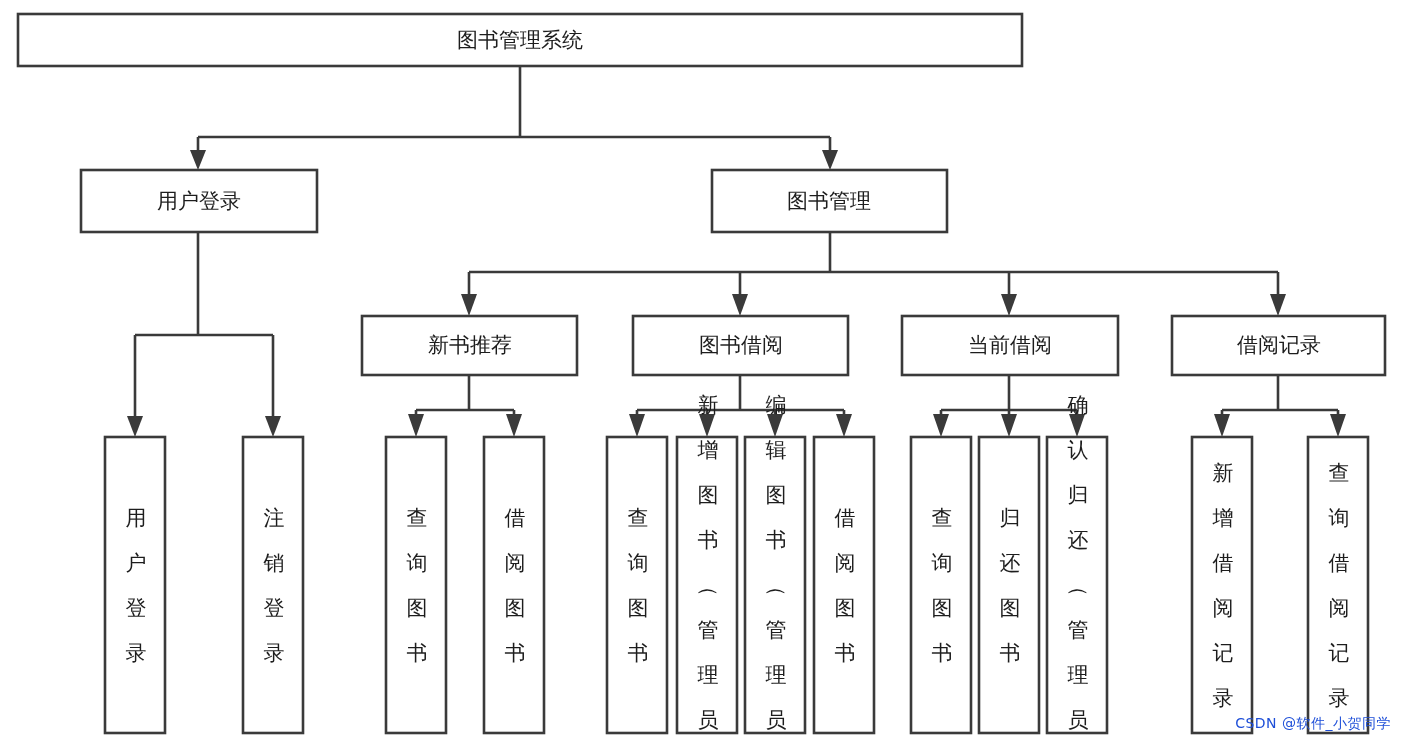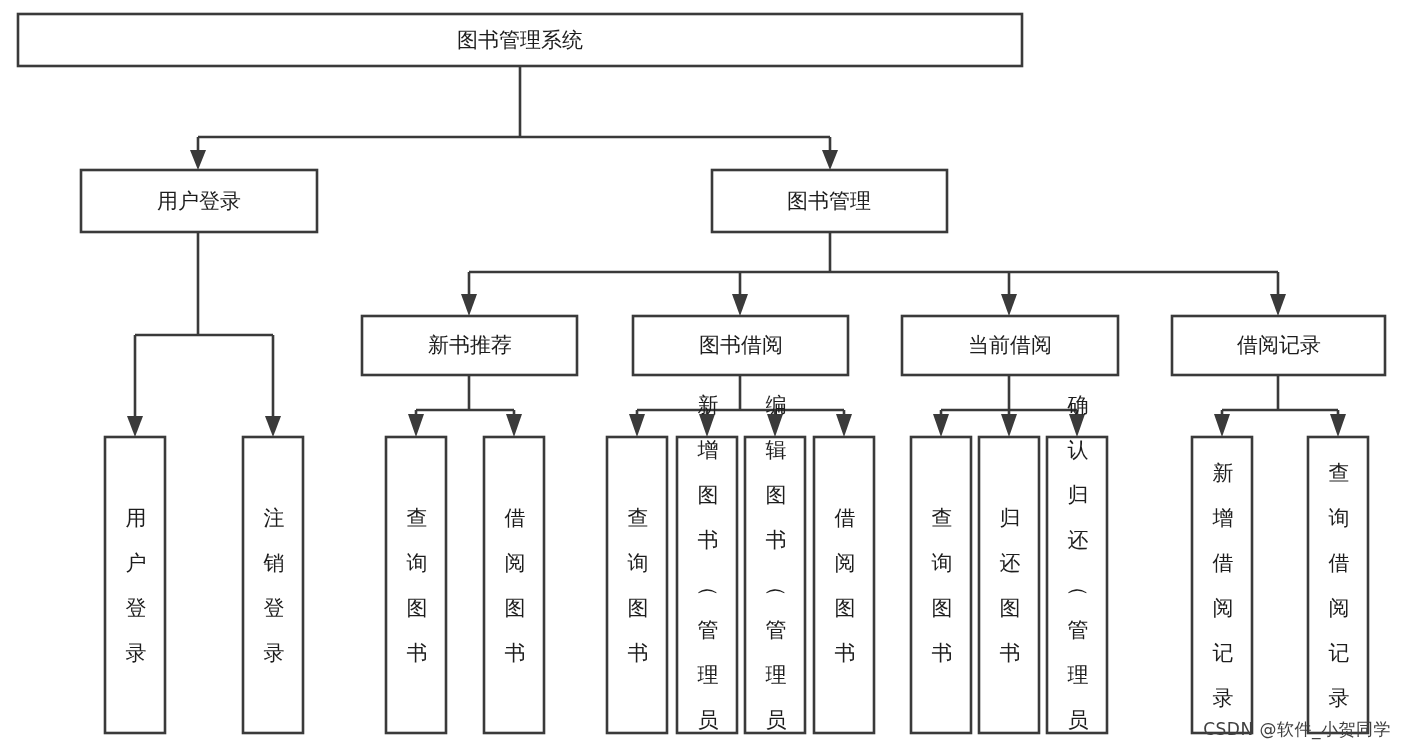--- a/index.html
+++ b/index.html
@@ -52,24 +52,24 @@
   }
   .node-label-v text {
     fill: #1d1d1d;
     font-family: "DejaVu Sans", "Liberation Sans", sans-serif;
     font-size: 21px;
     text-anchor: middle;
   }
   .watermark {
     position: absolute;
     right: 14px;
-    bottom: 6px;
+    bottom: 14px;
     font-family: "DejaVu Sans", "Liberation Sans", sans-serif;
-    font-size: 17px;
-    color: #404040;
+    font-size: 14px;
+    color: #1d4ed8;
     white-space: nowrap;
     letter-spacing: 0.5px;
     user-select: none;
   }
 </style>
 </head>
 <body>
 
 <div id="diagram-root">
 

